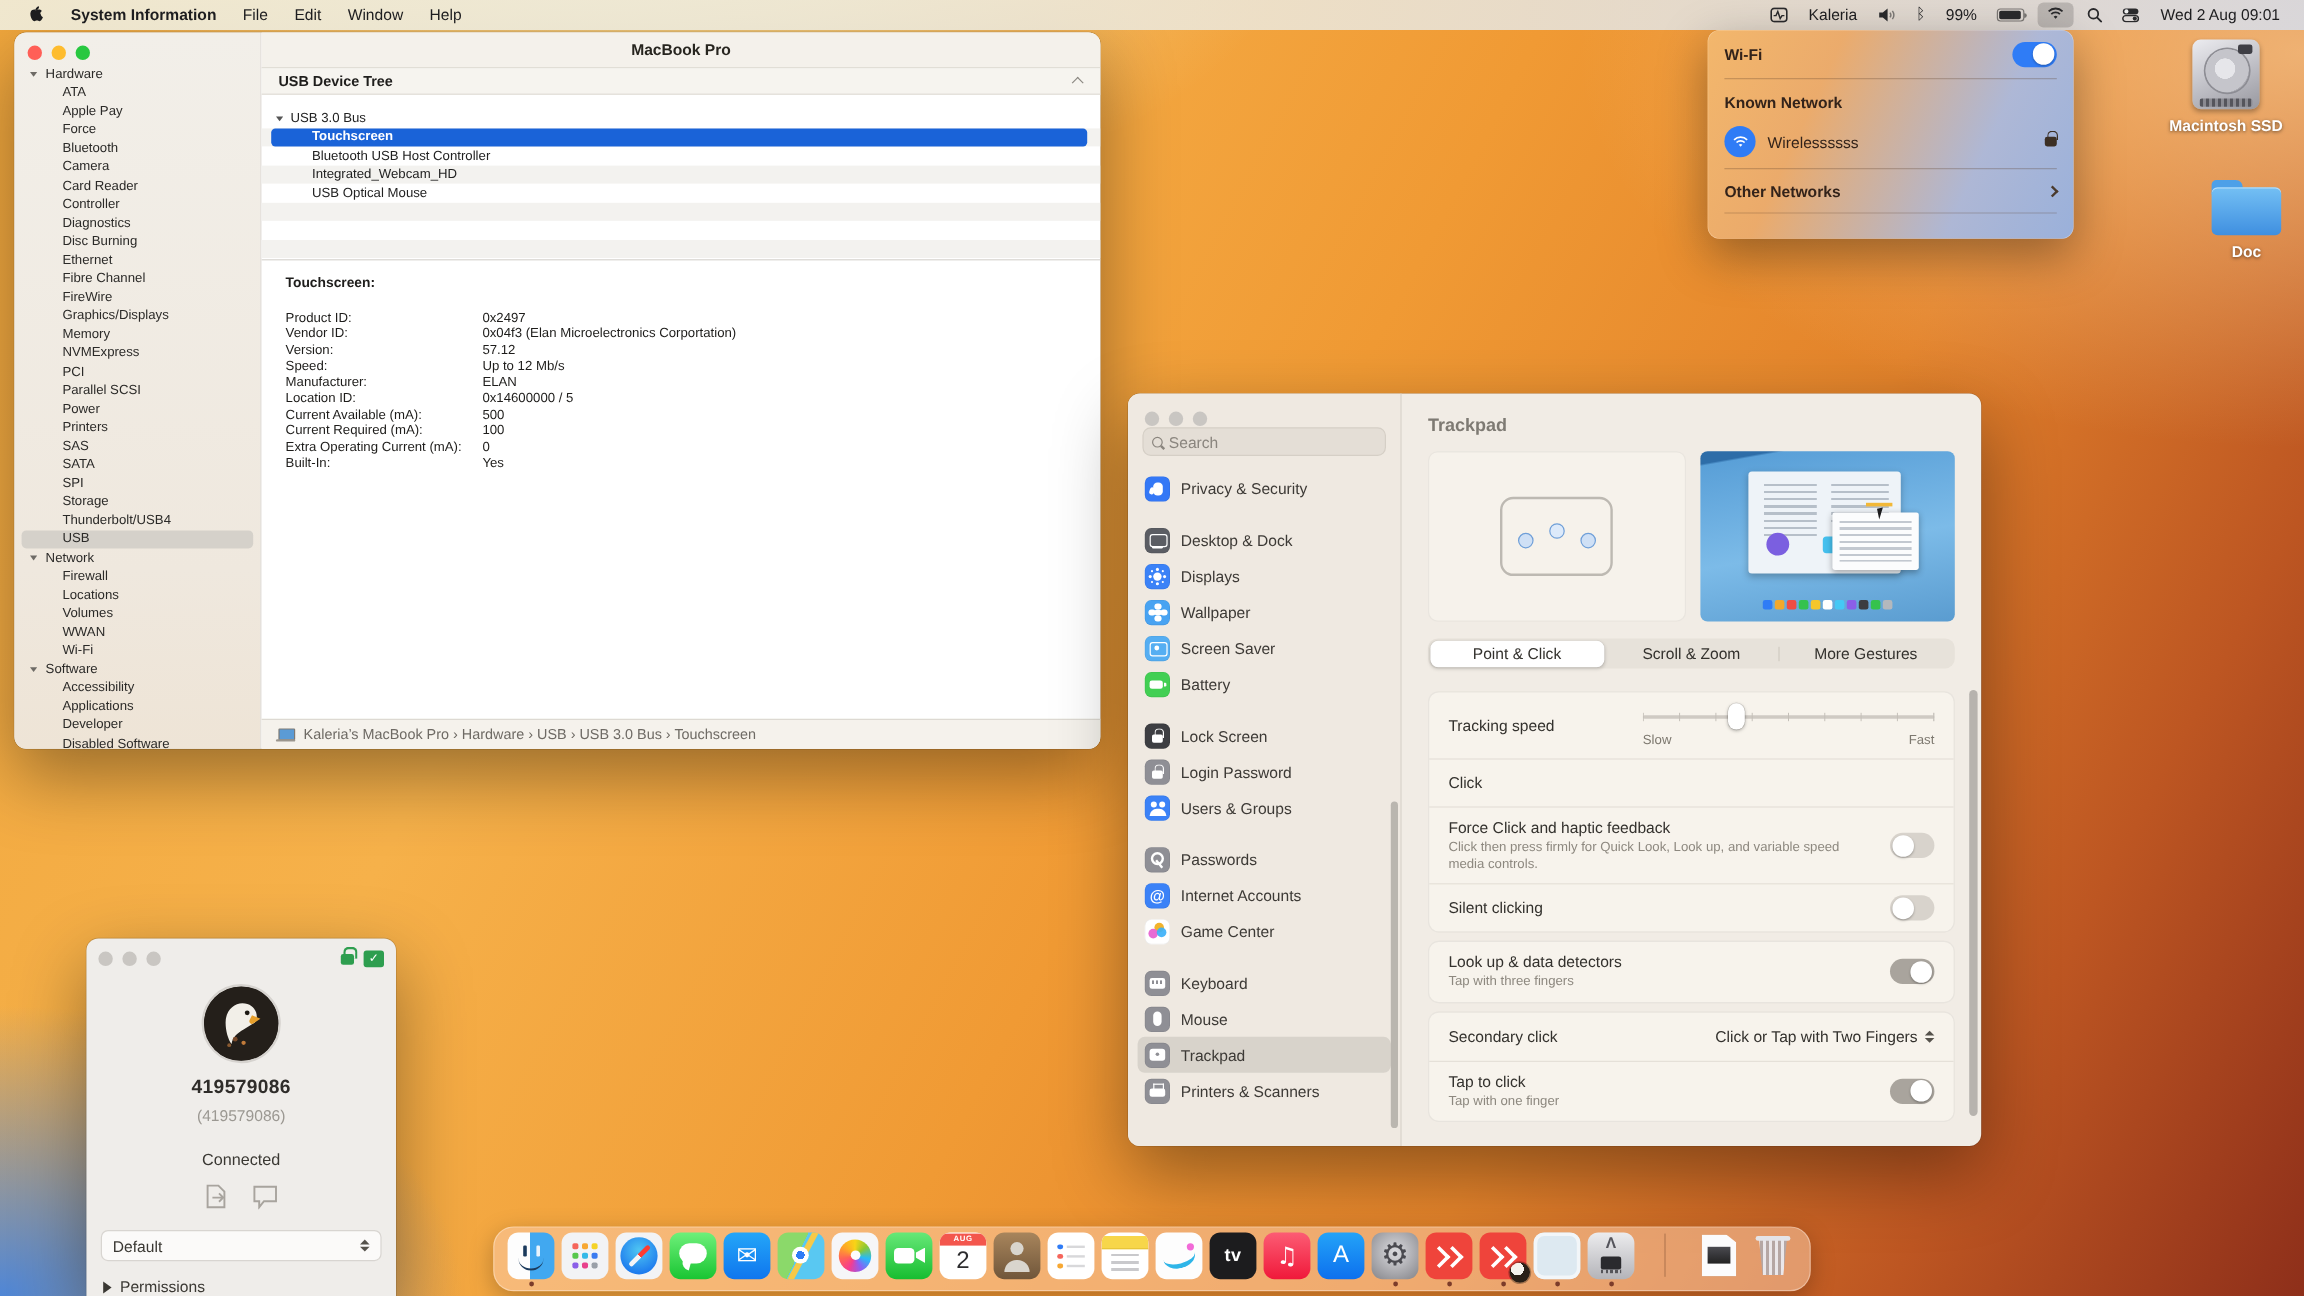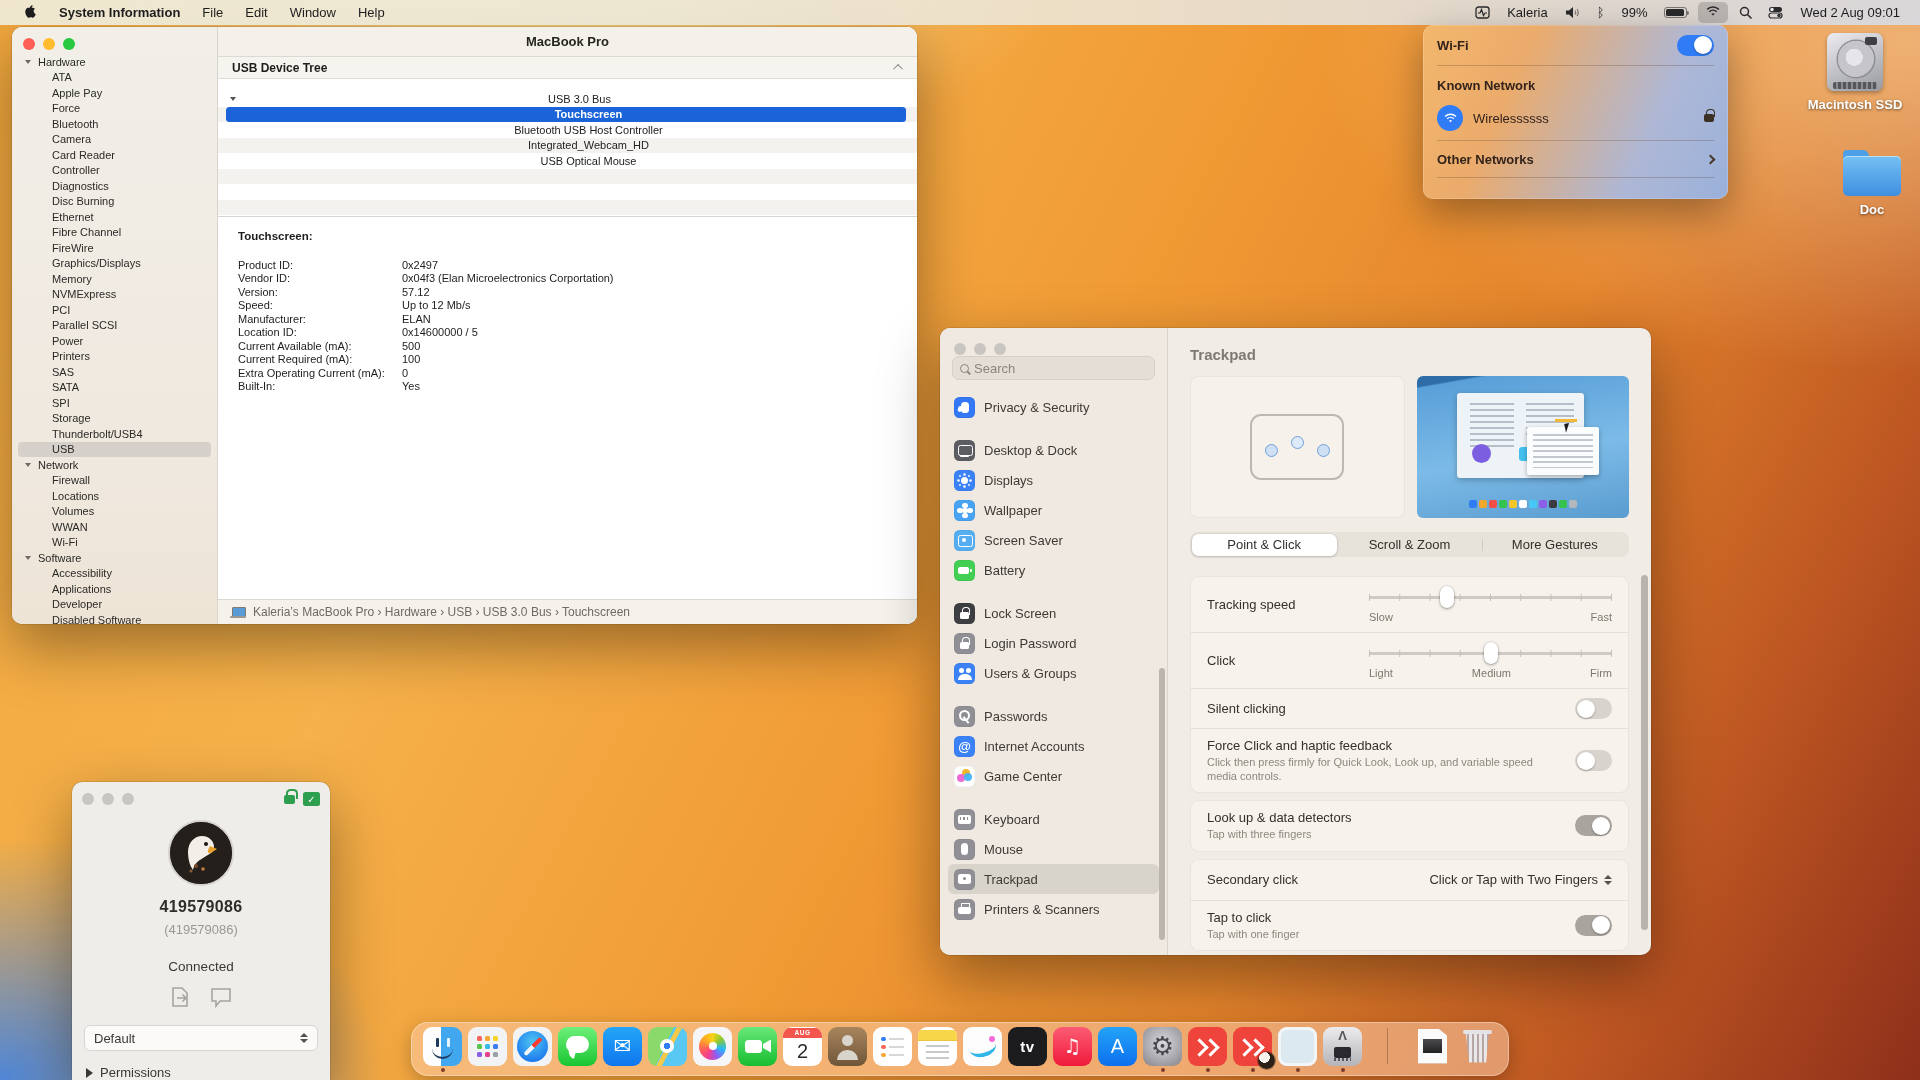--- a/index.html
+++ b/index.html
@@ -41,21 +41,21 @@
   .sb-row span{position:relative;z-index:1;white-space:nowrap;}
   .sb-row.group span{margin-left:26px;}
   .sb-row.child span{margin-left:40px;}
   .sb-row.group::before{content:"";position:absolute;left:13px;top:6px;border-left:3.5px solid transparent;border-right:3.5px solid transparent;border-top:4.5px solid #6e6b66;}
   .sb-row.sel::after{content:"";position:absolute;inset:0 6px;background:#d5d1ca;border-radius:4px;z-index:0;}
   .si-main{flex:1;display:flex;flex-direction:column;position:relative;background:#fff;}
   .si-titlebar{height:30px;background:#f4f1eb;border-bottom:1px solid #ddd9d2;display:flex;align-items:center;justify-content:center;font-size:13px;font-weight:700;color:#27251f;flex:none;}
   .si-sechead{height:22px;background:#f6f4ef;border-bottom:1px solid #e0ddd6;display:flex;align-items:center;padding:0 14px;font-size:12px;font-weight:700;color:#1f1e1c;flex:none;}
   .si-sechead .chev-up{margin-left:auto;width:7px;height:7px;border-left:1.5px solid #8a8780;border-top:1.5px solid #8a8780;transform:rotate(45deg) translateY(2px);}
   .si-tree{margin-top:12px;flex:none;}
-  .trow{height:15.5px;position:relative;display:flex;align-items:center;font-size:11px;color:#222;justify-content:center;}
+  .trow{height:15.5px;position:relative;display:flex;align-items:center;font-size:11px;color:#222;}
   .trow:nth-child(even){background:#f3f2ef;}
   .trow span{position:relative;z-index:1;white-space:nowrap;}
   .trow.root span{margin-left:24px;}
   .trow.leaf span{margin-left:42px;}
   .trow.root::before{content:"";position:absolute;left:12px;top:6px;border-left:3.5px solid transparent;border-right:3.5px solid transparent;border-top:4.5px solid #555;}
   .trow.sel::after{content:"";position:absolute;inset:.5px 11px .5px 8px;background:#1a63d8;border-radius:3.5px;z-index:0;}
   .trow.sel span{color:#fff;font-weight:600;}
   .si-split{border-top:1px solid #d8d5d0;margin-top:1px;}
   .si-details{padding:13px 0 0 20px;font-size:11px;color:#1e1d1b;line-height:13.5px;}
   .si-dtitle{font-weight:700;font-size:11.5px;margin-bottom:15px;}
@@ -831,42 +831,30 @@
             <div class="thumb" style="left: 32%;"></div>
           </div>
           <div class="scale">
             <span>Slow</span>
             <span>Fast</span>
           </div>
         </div>
       </div>
       <div class="srow">
         <span class="srow-label">Click</span>
-        <div class="slider-wrap">
-          <div class="slider">
-            <div class="track"></div>
-            <div class="ticks"></div>
-            <div class="thumb" style="left: 50%;"></div>
-          </div>
-          <div class="scale">
-            <span>Light</span>
-            <span>Medium</span>
-            <span>Firm</span>
-          </div>
-        </div>
-      </div>
-      <div class="srow">
-        <span class="srow-label">Silent clicking</span>
-        <div class="toggle off"></div>
       </div>
       <div class="srow">
         <div class="srow-text">
           <span class="srow-label">Force Click and haptic feedback</span>
           <div class="srow-desc">Click then press firmly for Quick Look, Look up, and variable speed media controls.</div>
         </div>
+        <div class="toggle off"></div>
+      </div>
+      <div class="srow">
+        <span class="srow-label">Silent clicking</span>
         <div class="toggle off"></div>
       </div>
     </div>
     <div class="card">
       <div class="srow">
         <div class="srow-text">
           <span class="srow-label">Look up &amp; data detectors</span>
           <div class="srow-desc">Tap with three fingers</div>
         </div>
         <div class="toggle on"></div>

